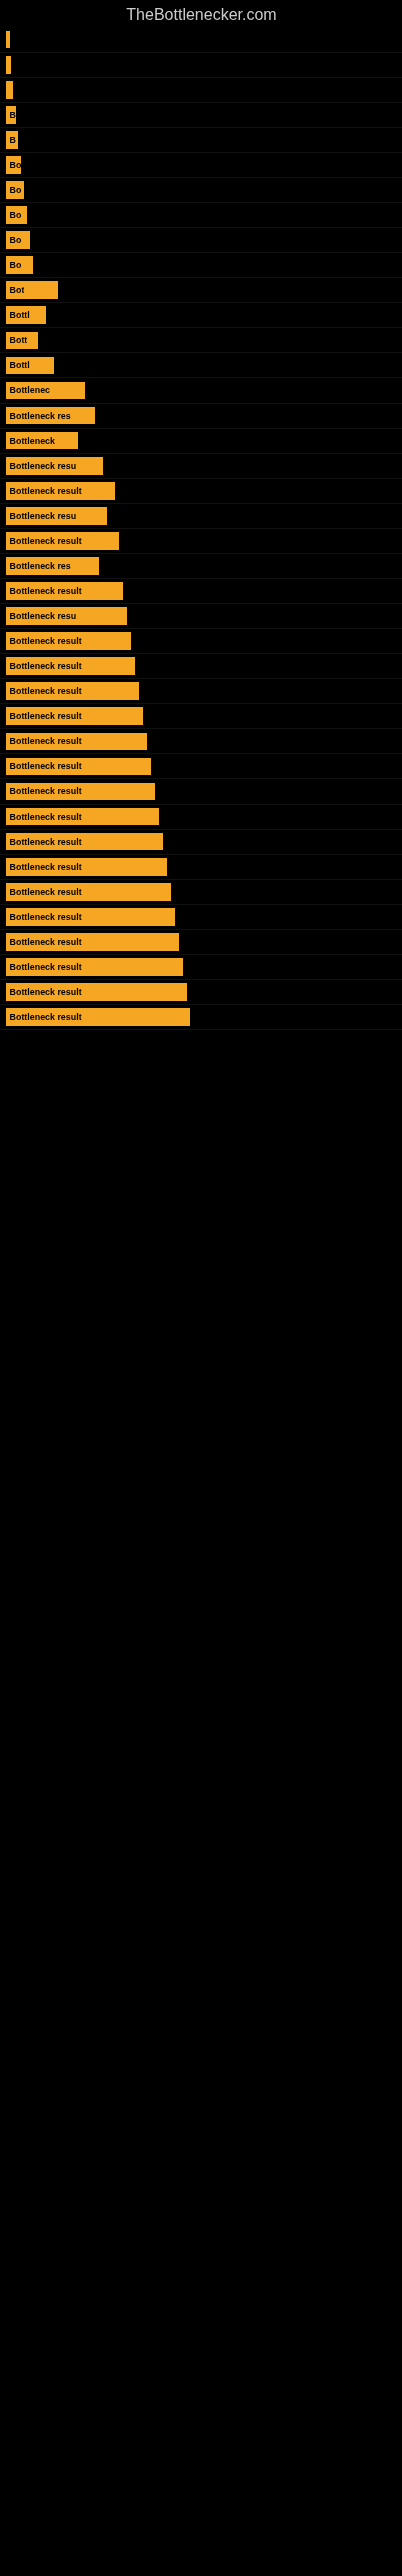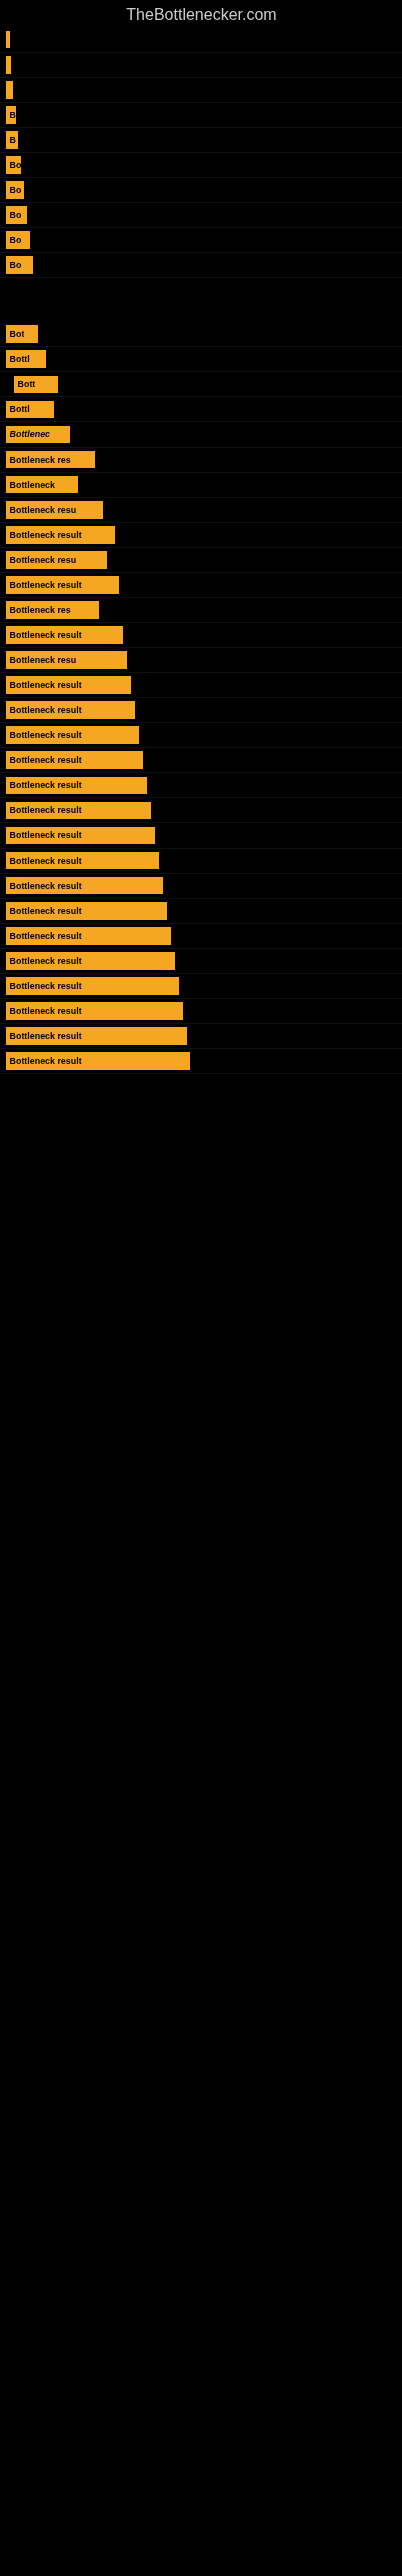--- a/index.html
+++ b/index.html
@@ -86,41 +86,41 @@
       <div class="bar" style="width: 24px;">
         <span class="bar-label">Bo</span>
       </div>
     </div>
     <div class="row-wrapper">
       <div class="bar" style="width: 27px;">
         <span class="bar-label">Bo</span>
       </div>
     </div>
     <div class="row-wrapper">
-      <div class="bar" style="width: 32px; margin-top: 44px;">
+      <div class="bar" style="width: 52px;">
         <span class="bar-label">Bot</span>
       </div>
     </div>
     <div class="row-wrapper">
       <div class="bar" style="width: 40px;">
         <span class="bar-label">Bottl</span>
       </div>
     </div>
     <div class="row-wrapper">
-      <div class="bar" style="width: 44px; margin-left: 8px;">
+      <div class="bar" style="width: 32px;">
         <span class="bar-label">Bott</span>
       </div>
     </div>
     <div class="row-wrapper">
       <div class="bar" style="width: 48px;">
         <span class="bar-label">Bottl</span>
       </div>
     </div>
     <div class="row-wrapper">
-      <div class="bar" style="width: 64px; font-style: italic;">
+      <div class="bar" style="width: 79px;">
         <span class="bar-label">Bottlenec</span>
       </div>
     </div>
     <div class="row-wrapper">
       <div class="bar" style="width: 89px;">
         <span class="bar-label">Bottleneck res</span>
       </div>
     </div>
     <div class="row-wrapper">
       <div class="bar" style="width: 72px;">

